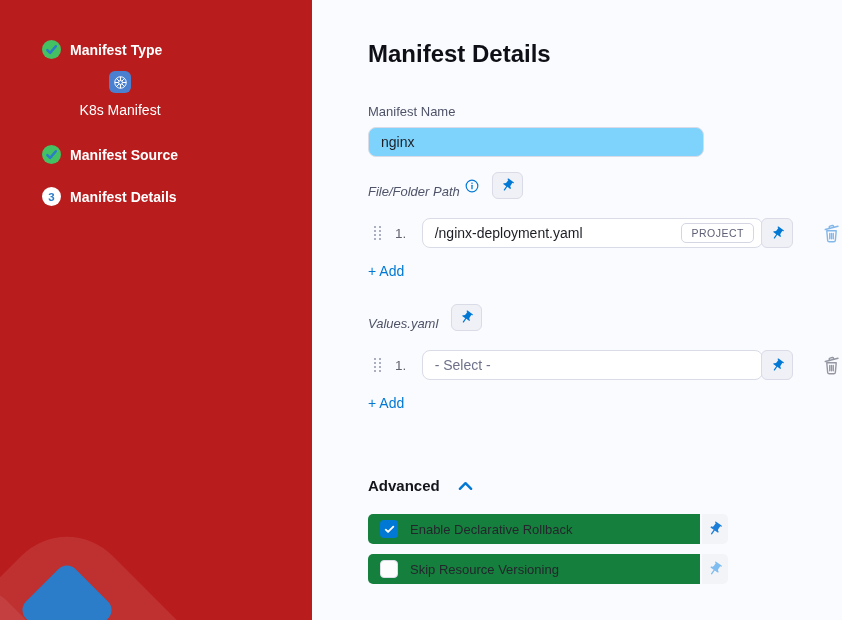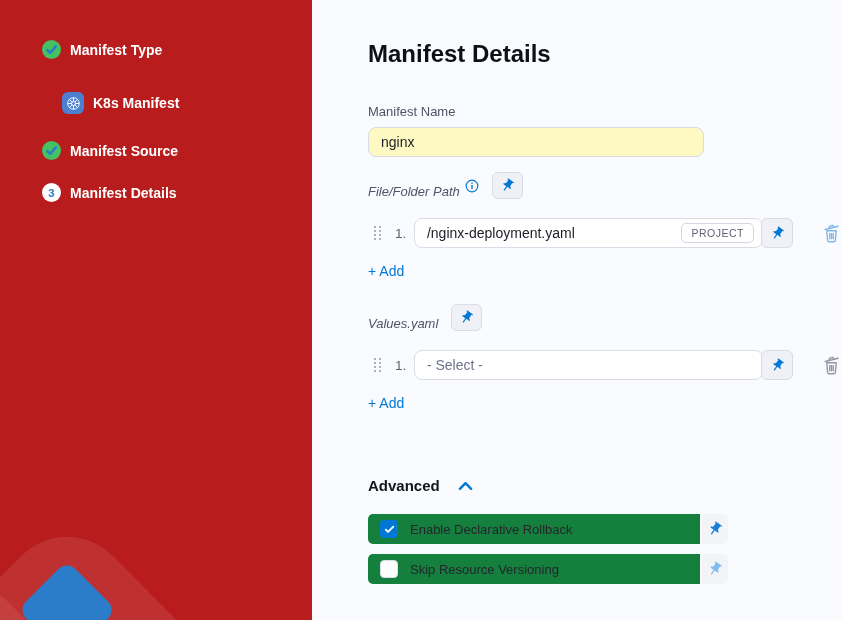--- a/index.html
+++ b/index.html
@@ -13,52 +13,52 @@
   .wm { position:absolute; transform:rotate(45deg); }
   .wm1 { width:380px; height:380px; left:-123px; top:589px; border-radius:64px;
          background:rgba(255,255,255,0.09); }
   .wm3 { width:150px; height:150px; left:-85px; top:615px; border-radius:22px;
          background:rgba(255,255,255,0.08); }
   .wm2 { width:70px; height:70px; left:32px; top:575px; border-radius:12px;
          background:#2b7cc9; }
   .steps { position:absolute; left:42px; top:40px; }
   .step { display:flex; align-items:center; gap:9px; color:#ffffff;
           font-size:14px; font-weight:600; cursor:pointer; }
-  .step.sub { margin-left:20px; margin-top:33px; font-weight:700; }
+  .step.sub { margin-left:20px; margin-top:12px; font-weight:400;flex-direction:column; }
   .step.s2 { margin-top:27px; }
   .step.s3 { margin-top:23px; font-weight:700; }
   .check-icn { width:19px; height:19px; display:block; }
   .k8s-icn { width:22px; height:22px; border-radius:6px; background:#4b80d1;
              display:flex; align-items:center; justify-content:center; }
   .num-circle { width:19px; height:19px; border-radius:50%; background:#ffffff;
                 color:#2b7cc9; font-size:11.5px; font-weight:700;
                 display:flex; align-items:center; justify-content:center; }
 
   
   .main { position:absolute; left:312px; top:0; width:530px; height:620px;
           background:#fafbfe; padding:40px 0 0 56px; }
   h1 { font-size:24px; font-weight:700; color:#0f1017; line-height:28px; }
   .field-label { display:block; margin-top:36px; font-size:13px; color:#4f5368; }
   .txt-input { display:block; margin-top:8px; width:336px; height:30px;
-               border:1px solid #d9dbe7; border-radius:8px; background:#fef9c3;
+               border:1px solid #d9dbe7; border-radius:8px; background:#7dd3fc;
                padding:0 12px; font-size:14px; color:#1d1e25; outline:none;
                font-family:"Liberation Sans", sans-serif; }
   .label-row { margin-top:15px; display:flex; align-items:center; }
   .label-row .field-label { margin-top:12px;font-style:italic; }
   .info-icn { margin-left:5px; display:block; }
   .pin-btn { margin-left:13px; width:31px; height:27px; background:#f0f1f7;
              border:1px solid #d9dbe7; border-radius:6px; display:flex;
              align-items:center; justify-content:center; cursor:pointer;
              color:#0278d5; }
   .item-row { margin-top:19px; display:flex; align-items:center; height:30px; }
   .drag-handle { margin-left:6px; display:grid; grid-template-columns:2px 2px;
                  grid-auto-rows:2px; gap:2px 3px; cursor:grab; }
   .drag-handle i { background:#9094aa; border-radius:1px; }
   .row-index { margin-left:14px; width:14px; font-size:13.5px; color:#60626f; }
-  .input-group { margin-left:6px; display:flex; width:410px; }
+  .input-group { margin-left:14px; display:flex; width:410px; }
   .group-input { flex:1; height:30px; border:1px solid #d9dbe7; border-radius:8px;
                  background:#fff; display:flex; align-items:center;
                  padding:0 8px 0 12px; }
   .group-input .value { flex:1; font-size:14px; color:#1d1e25; }
   .group-input .value.placeholder { color:#6e718a; }
   .badge { font-size:10.5px; letter-spacing:0.5px; color:#5c5f75;
            border:1px solid #d4d6e4; border-radius:5px; padding:3px 9px;
            background:#fff; font-weight:500; }
   .pin-attached { margin-left:-2px; width:32px; height:30px; flex:none;
                   z-index:1; margin-top:0; }

